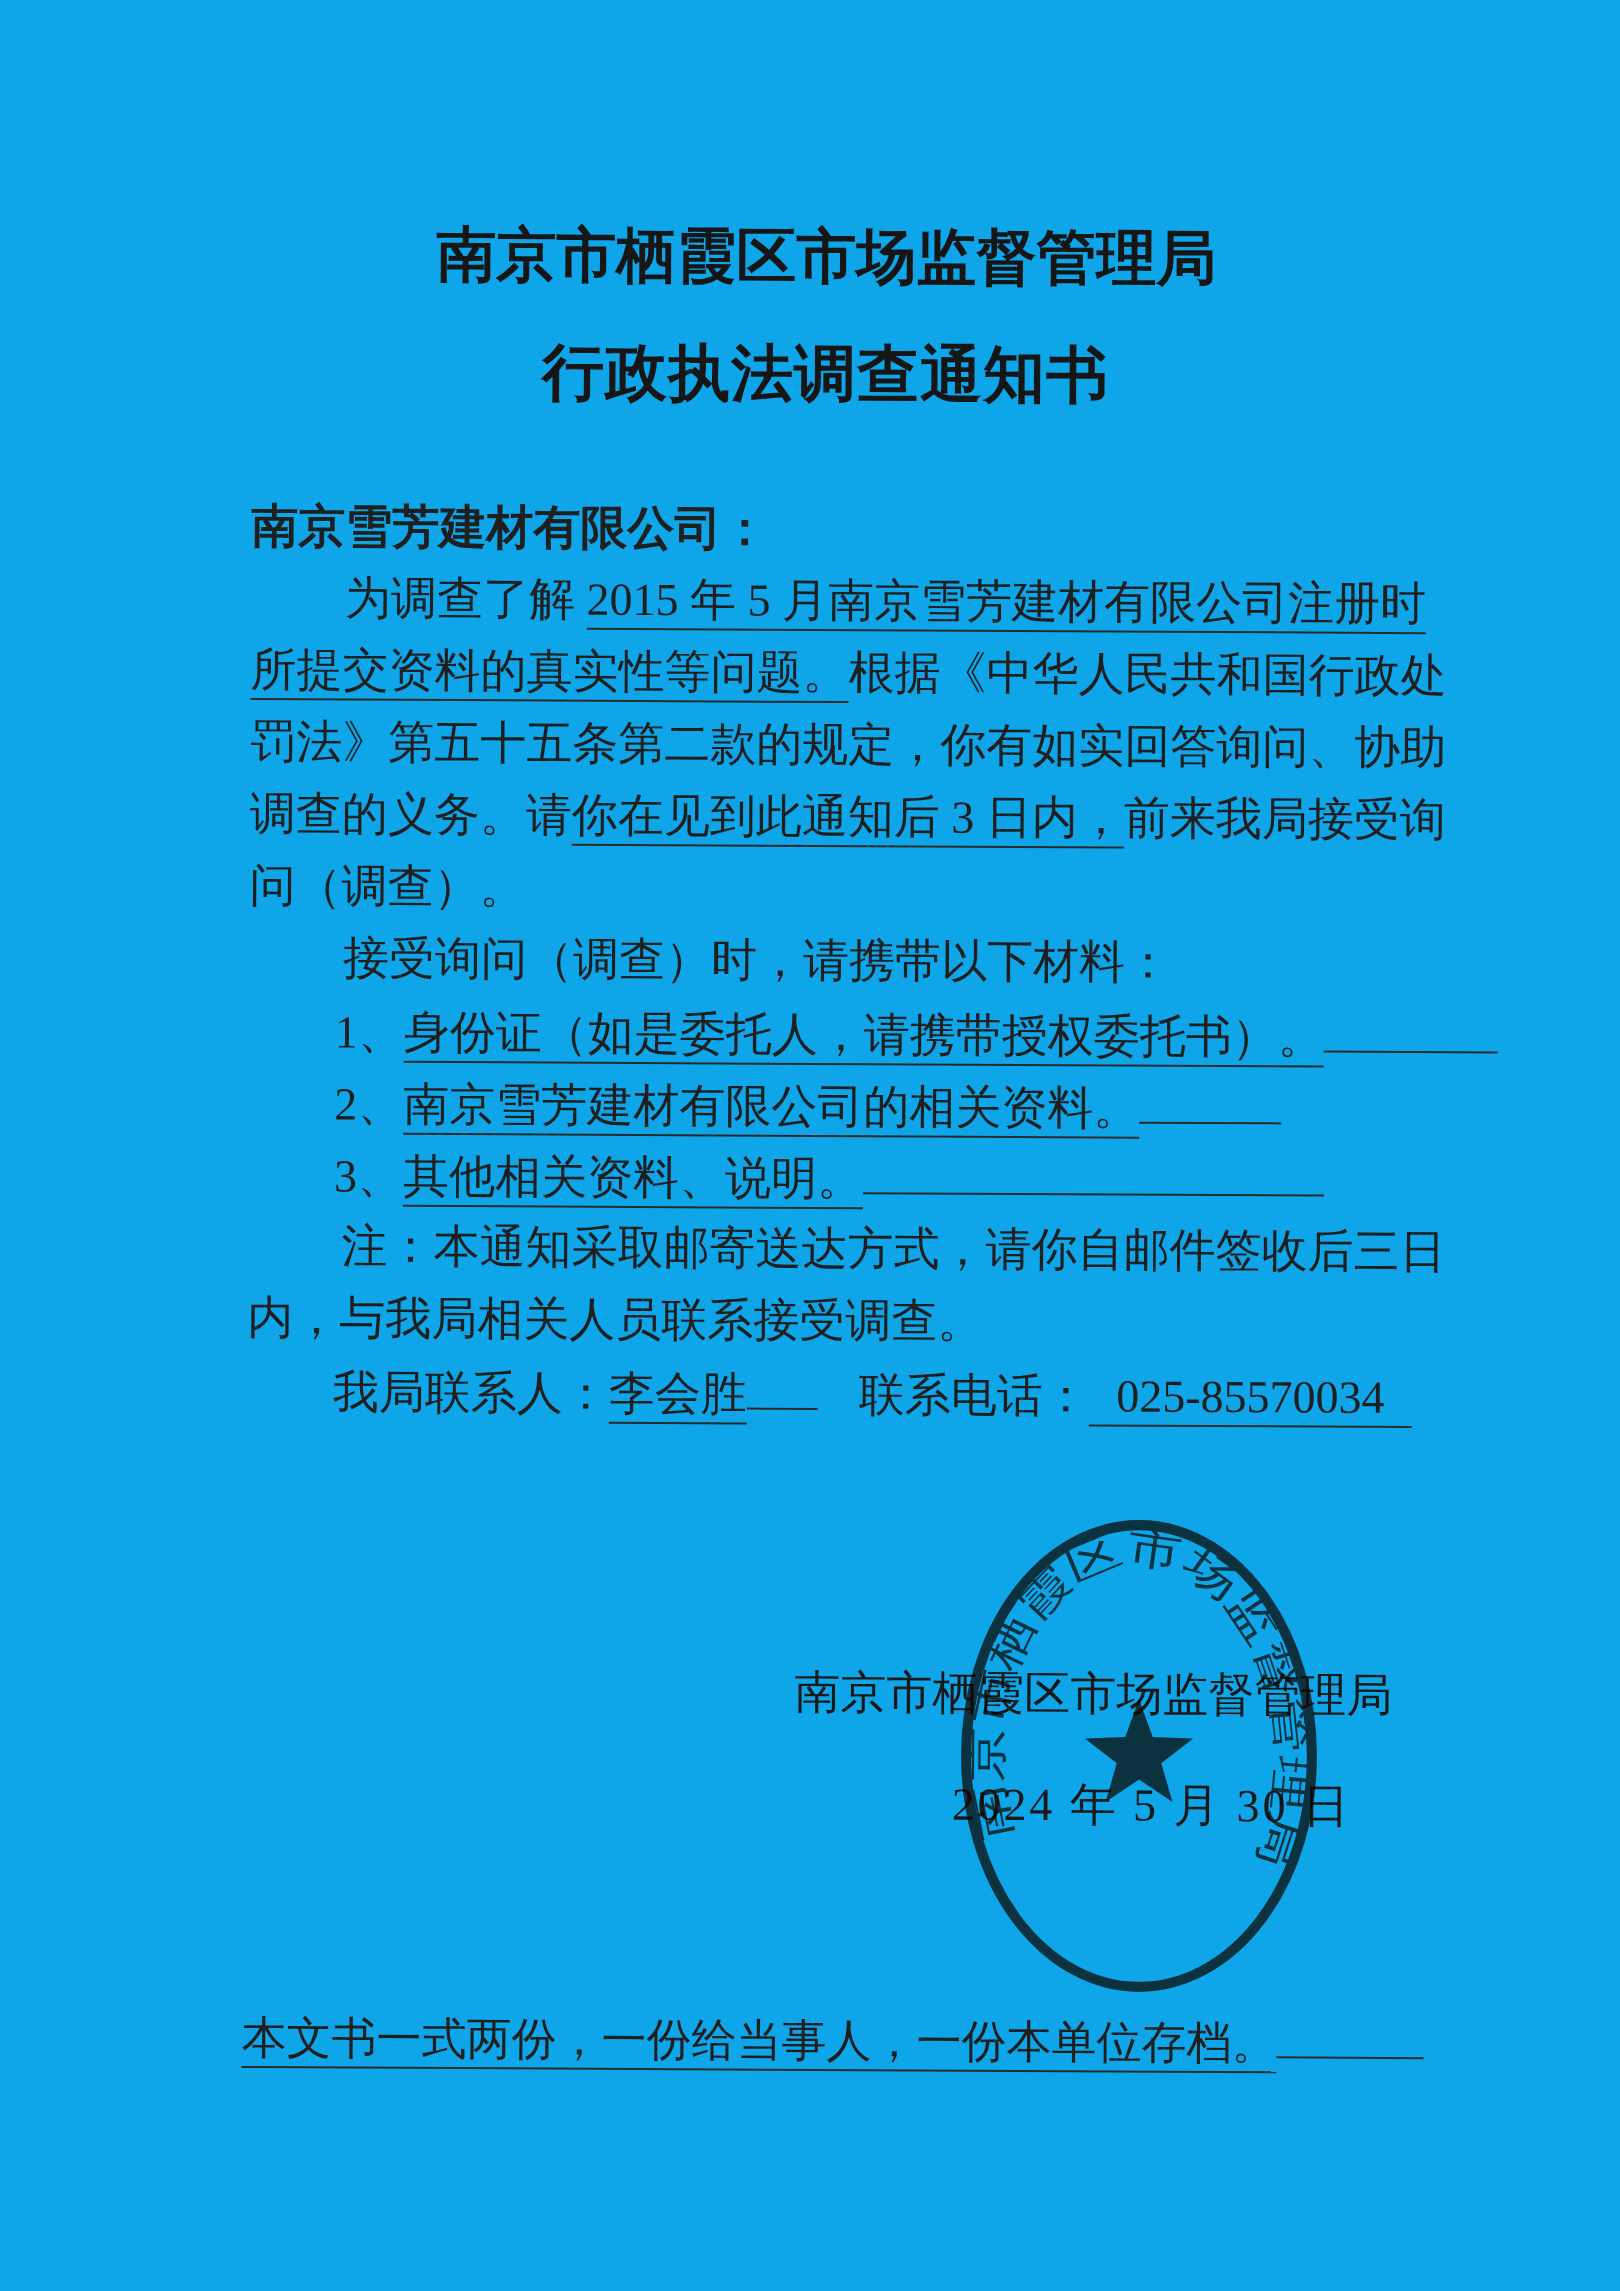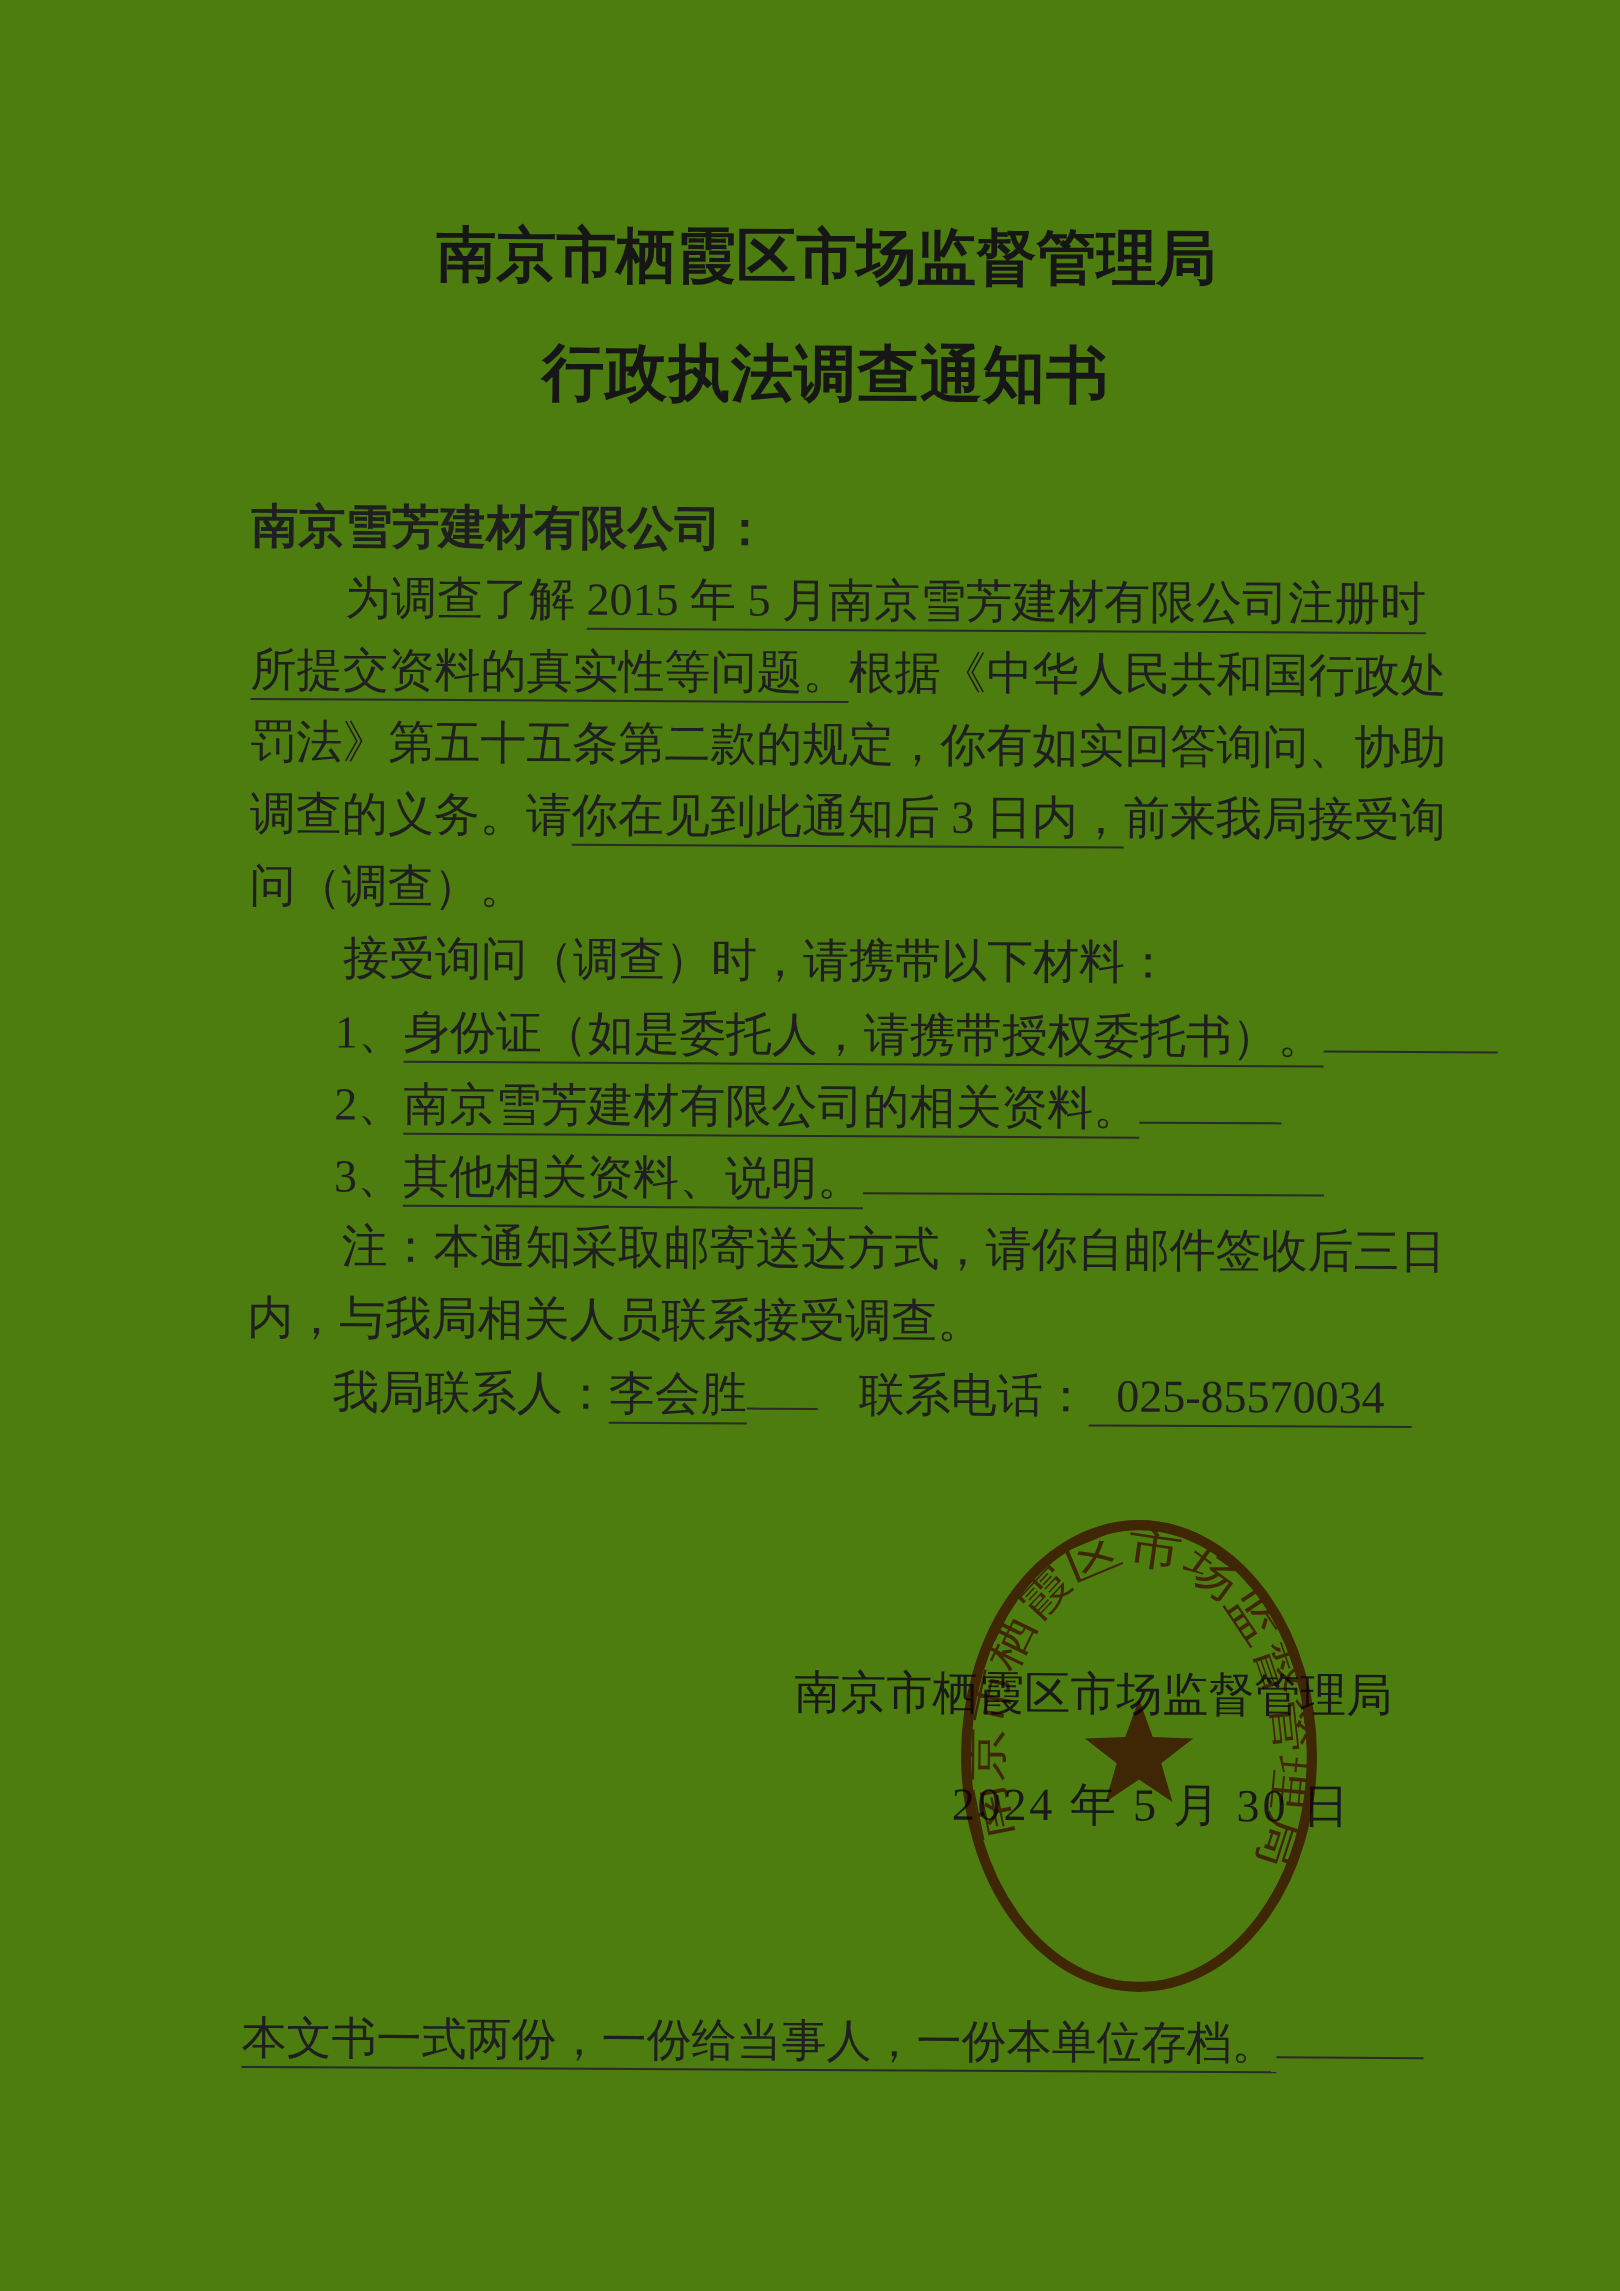--- a/index.html
+++ b/index.html
@@ -1,19 +1,19 @@
 <!DOCTYPE html>
 <html><head>
 <meta charset="utf-8">
 <style>
   html,body{margin:0;padding:0;background:#e8e8e8;}
   .page{
     position:relative;
     width:1620px;height:2292px;
-    background:#4d7c0f;
+    background:#0ea5e9;
     overflow:hidden;
     font-family:"Liberation Serif","DejaVu Serif",serif;
     color:#1f1f1f;
   }
   .tilt{
     position:absolute;inset:0;
     transform:rotate(0.30deg);
     transform-origin:255px 225px;
   }
   

